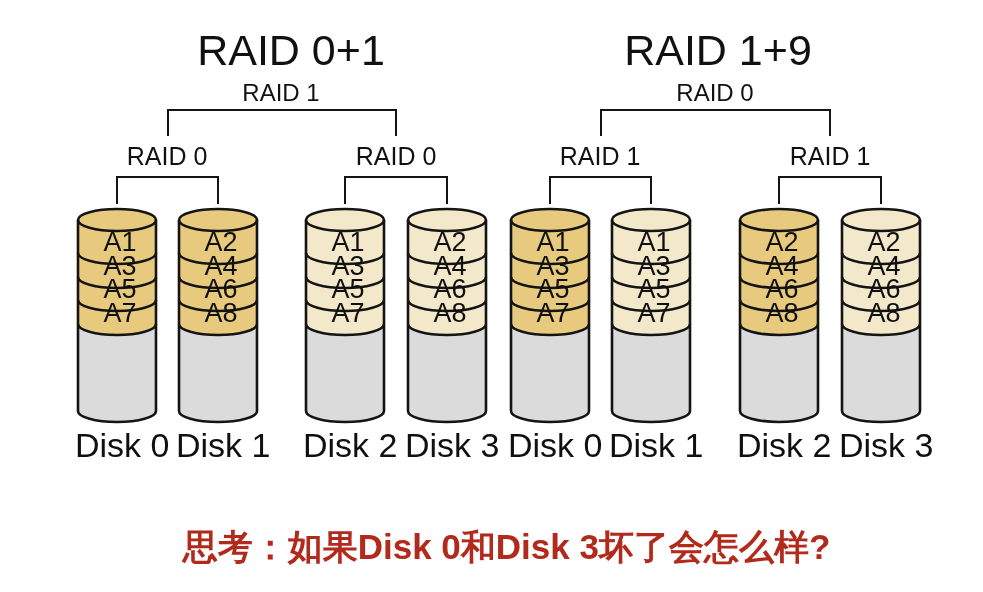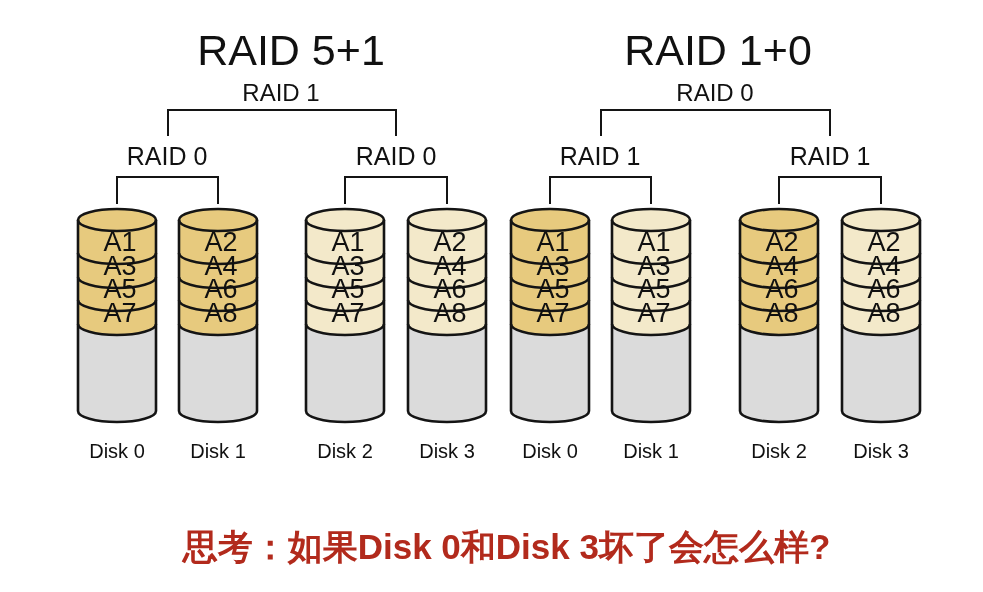--- a/index.html
+++ b/index.html
@@ -30,41 +30,41 @@
   .disk .cyl{display:block;}
   .cyl .body{fill:var(--gray,#DBDBDB);}
   .tone-gold .cap,.tone-gold .top{fill:var(--gold,#E7CA7E);}
   .tone-cream .cap,.tone-cream .top{fill:var(--cream,#F3E9CA);}
   .cyl .top,.cyl .arc,.cyl .outline{stroke:var(--outline,#141414);stroke-width:2.6;}
   .cyl .arc,.cyl .outline{fill:none;}
   .cyl text{
     font-family:"Liberation Sans",sans-serif;font-size:27px;font-weight:500;
     fill:#101010;text-anchor:middle;
   }
-  .disk-name{margin-top:15px;font-size:20px;font-weight:500;white-space:nowrap;color:#101010;}
+  .disk-name{margin-top:1px;font-size:34px;font-weight:500;white-space:nowrap;color:#101010;}
   .caption{
     position:absolute;left:0;right:0;top:524px;text-align:center;
     font-size:35px;font-weight:bold;color:var(--caption,#B22A1C);white-space:nowrap;margin-left:30px;
   }
 </style>
 </head>
 <body>
 
 <div class="stage">
 
-  <div class="title" style="left:291px">RAID 5+1</div>
+  <div class="title" style="left:291px">RAID 0+1</div>
   <div class="lvl1" style="left:281px">RAID 1</div>
   <div class="bracket main" style="left:167px;width:230px"></div>
 
   <div class="lvl2" style="left:167px">RAID 0</div>
   <div class="lvl2" style="left:396px">RAID 0</div>
   <div class="bracket pair" style="left:116px;width:103px"></div>
   <div class="bracket pair" style="left:344px;width:104px"></div>
 
-  <div class="title" style="left:718px">RAID 1+0</div>
+  <div class="title" style="left:718px">RAID 1+9</div>
   <div class="lvl1" style="left:715px">RAID 0</div>
   <div class="bracket main" style="left:600px;width:231px"></div>
 
   <div class="lvl2" style="left:600px">RAID 1</div>
   <div class="lvl2" style="left:830px">RAID 1</div>
   <div class="bracket pair" style="left:549px;width:103px"></div>
   <div class="bracket pair" style="left:778px;width:104px"></div>
 
   <div class="disk" style="left:75px">
     <svg class="cyl tone-gold" width="84" height="218" viewBox="0 0 84 218">

